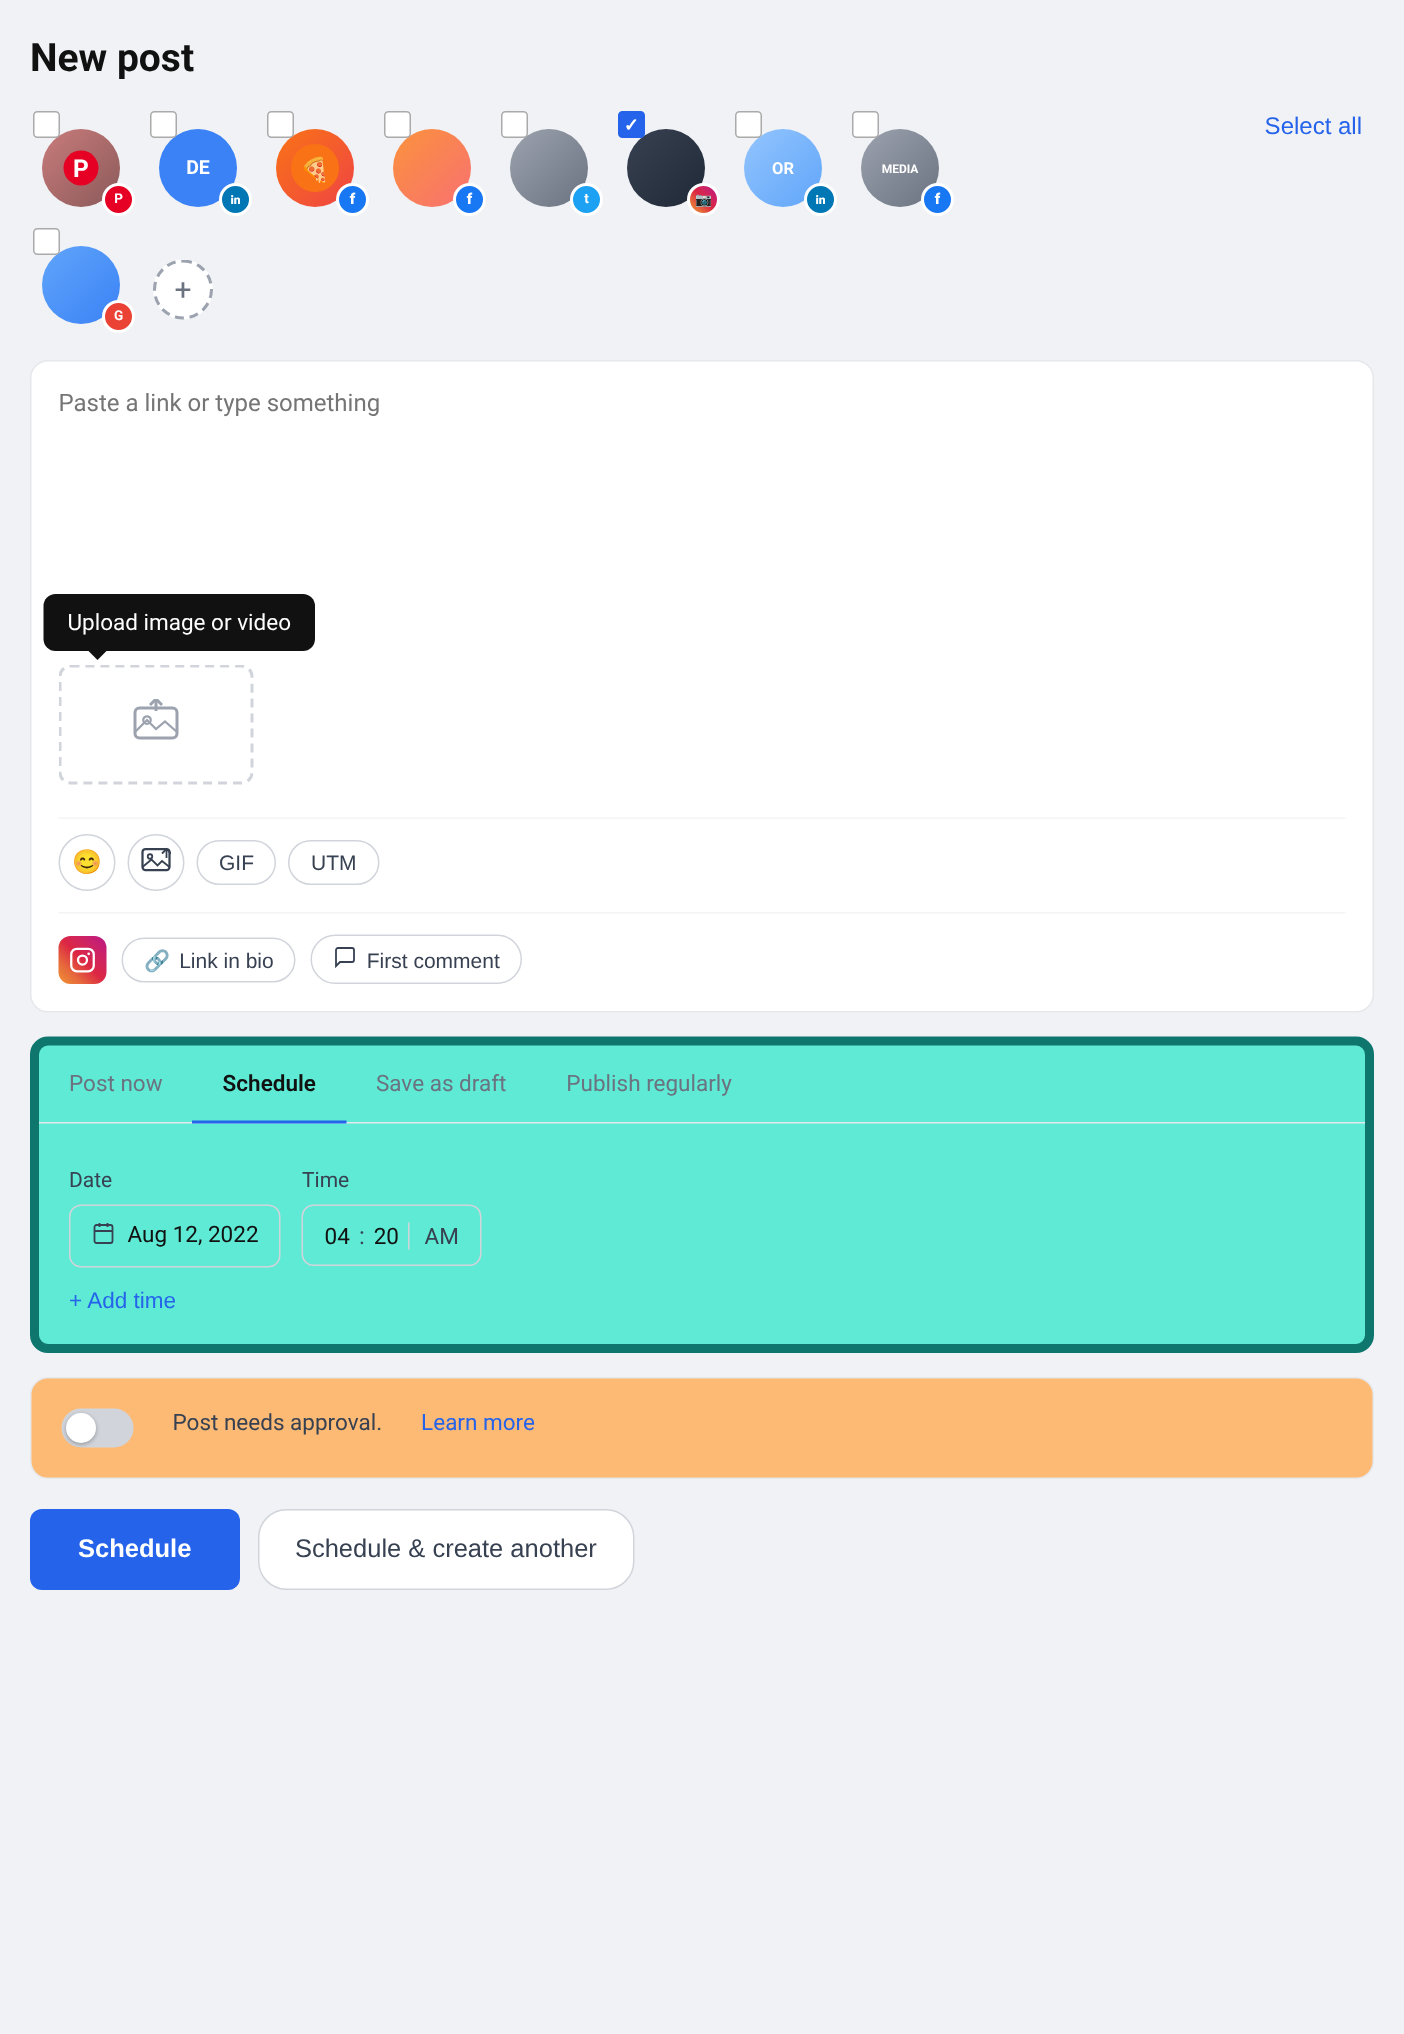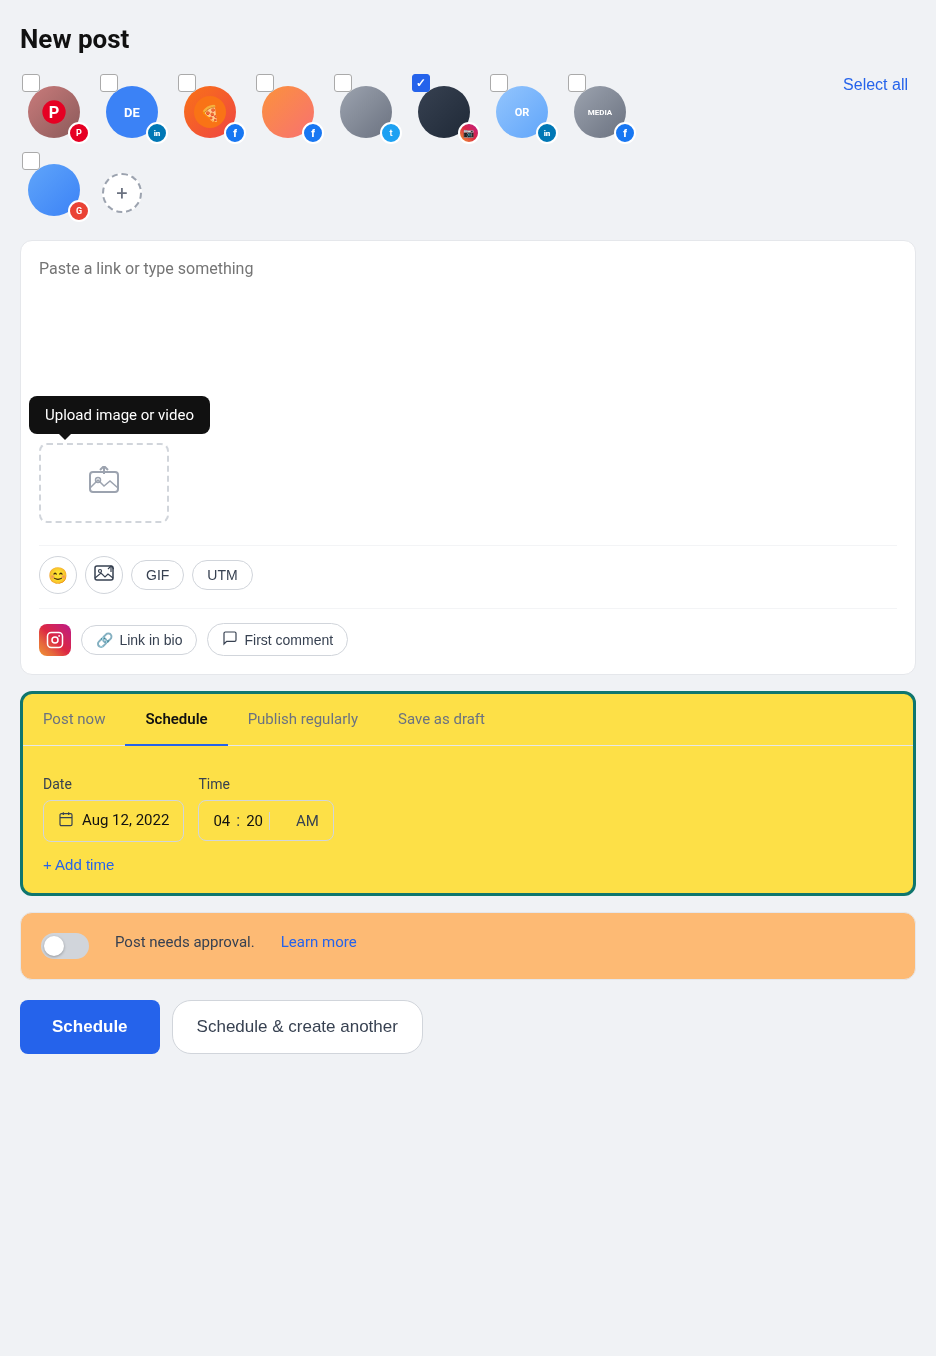--- a/index.html
+++ b/index.html
@@ -241,25 +241,25 @@
       cursor: pointer;
       font-size: 14px;
       color: #374151;
       display: flex;
       align-items: center;
       gap: 6px;
     }
 
     
     .schedule-card {
-      background: #fde047;
+      background: #5eead4;
       border-radius: 12px;
       padding: 0;
       margin-bottom: 16px;
-      border: 3px solid #0f766e;
+      border: 6px solid #0f766e;
       overflow: hidden;
     }
     .tabs-row {
       display: flex;
       border-bottom: 1px solid #e5e7eb;
     }
     .tab {
       padding: 16px 20px;
       font-size: 15px;
       color: #6b7280;
@@ -304,21 +304,21 @@
       display: flex;
       align-items: center;
       gap: 6px;
     }
     .time-sep {
       font-size: 16px;
       color: #374151;
     }
     .time-ampm {
       border-left: 1px solid #d1d5db;
-      padding-left: 26px;
+      padding-left: 10px;
       color: #374151;
       text-align: center;
     }
     .add-time-btn {
       color: #2563eb;
       font-size: 15px;
       background: none;
       border: none;
       cursor: pointer;
       margin-top: 14px;
@@ -536,22 +536,22 @@
       </span>
       <span>First comment</span>
     </button>
   </div>
 </div>
 
 <div class="schedule-card">
   <div class="tabs-row">
     <div class="tab">Post now</div>
     <div class="tab active">Schedule</div>
+    <div class="tab">Save as draft</div>
     <div class="tab">Publish regularly</div>
-    <div class="tab">Save as draft</div>
   </div>
   <div class="schedule-body">
     <div class="date-time-row">
       <div>
         <div class="field-label">Date</div>
         <div class="date-input">
           <span>
             <svg width="16" height="16" viewBox="0 0 24 24" fill="none">
               <rect x="3" y="4" width="18" height="18" rx="2" stroke="#374151" stroke-width="1.8" fill="none"></rect>
               <line x1="3" y1="10" x2="21" y2="10" stroke="#374151" stroke-width="1.8"></line>

